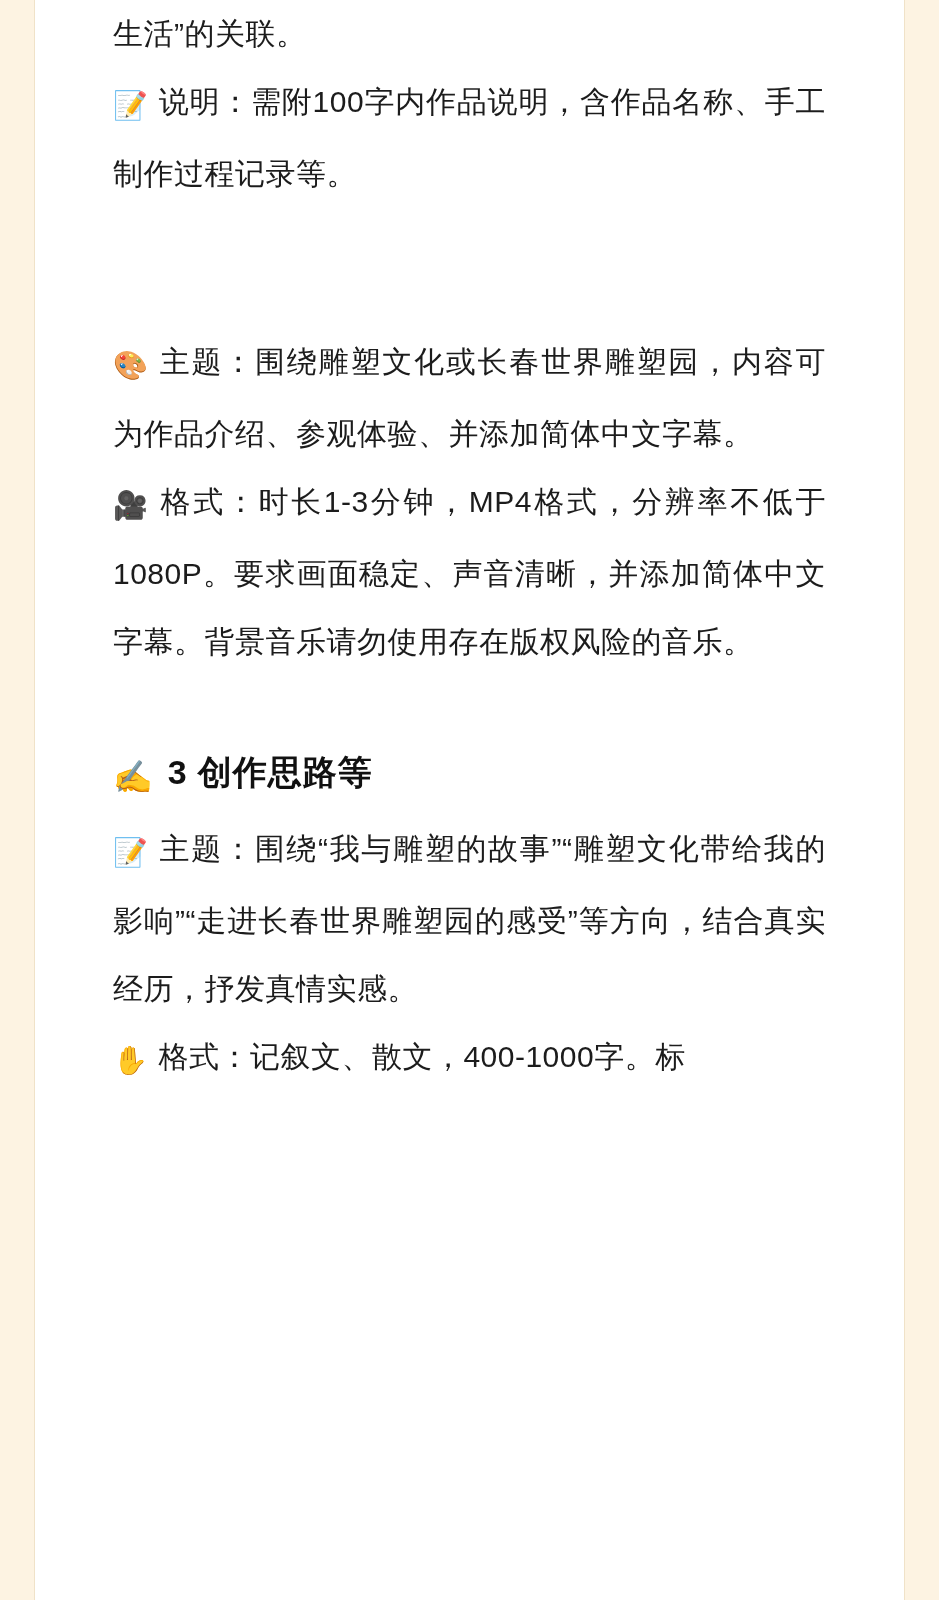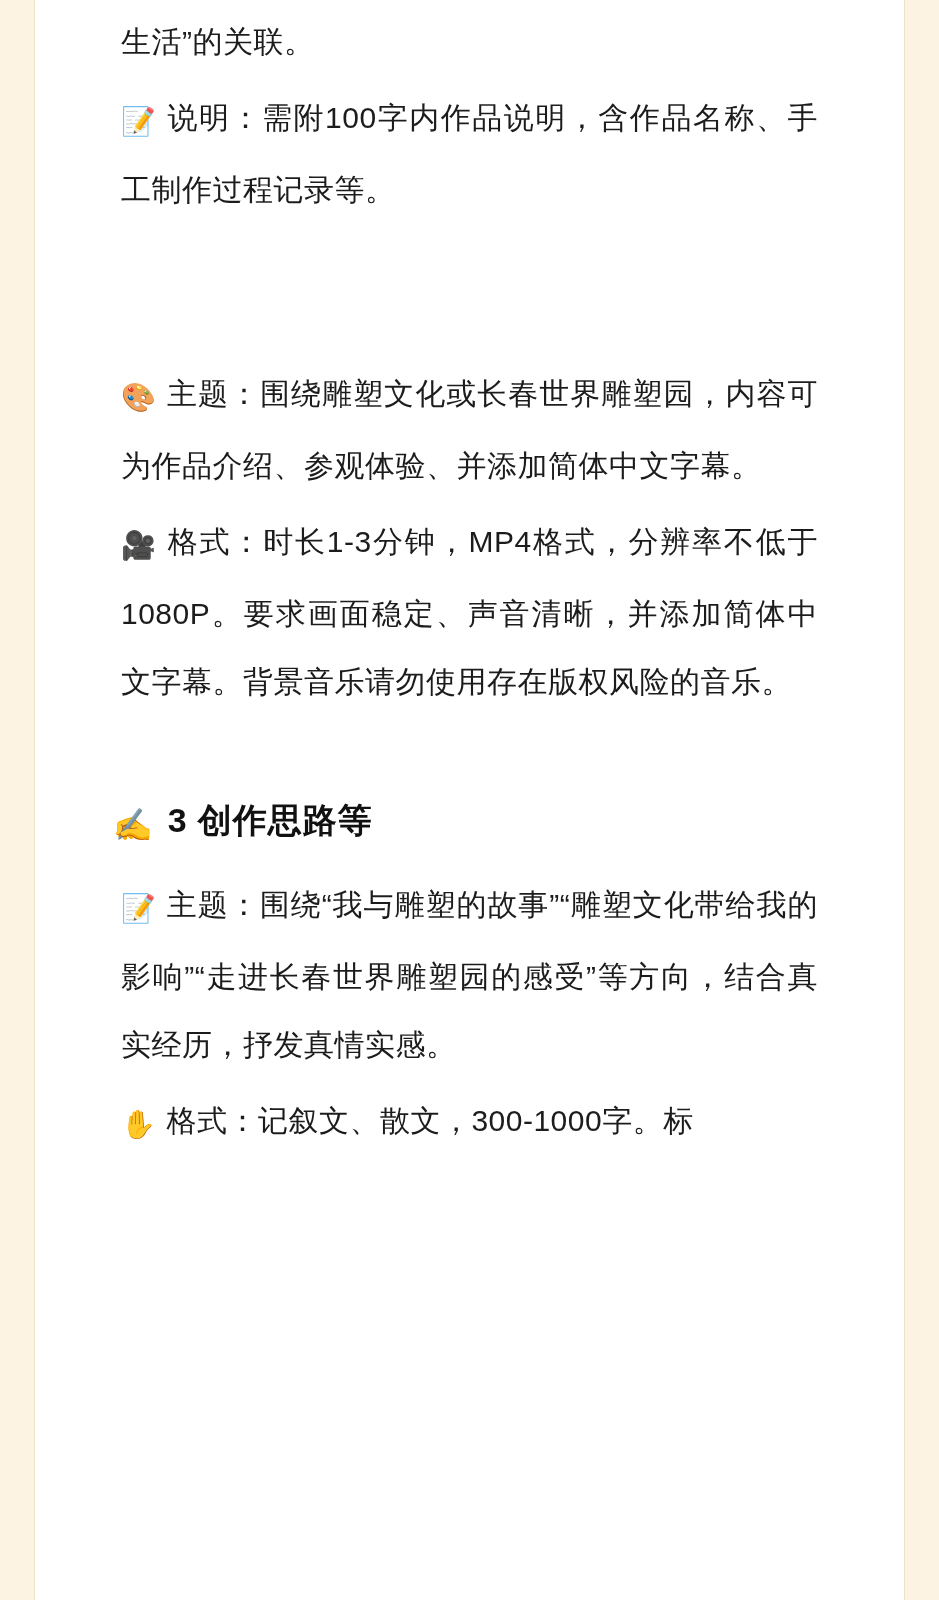--- a/index.html
+++ b/index.html
@@ -48,21 +48,21 @@
     position: absolute;
     left: 35px;
     top: 0;
     width: 869px;
     height: 1600px;
     padding: 0 78px 0 78px;
     box-sizing: border-box;
   }
 
   p.para {
-    margin: 8px;
+    margin: 0;
     font-size: 30px;
     line-height: 68px;
     letter-spacing: 0.5px;
     color: #1c1c1c;
     text-align: justify;
     text-justify: inter-ideograph;
   }
   p.para.tight { text-align: left; }
 
   .blk {
@@ -135,18 +135,18 @@
 
     <div class="blk">
       <h2 class="heading">
         <span class="emoji">✍️</span><span class="num">3</span><span>创作思路等</span>
       </h2>
       <div class="heading-gap"></div>
       <p class="para">
         <span class="emoji">📝</span><span>主题：围绕“我与雕塑的故事”“雕塑文化带给我的影响”“走进长春世界雕塑园的感受”等方向，结合真实经历，抒发真情实感。</span>
       </p>
       <p class="para tight">
-        <span class="emoji">✋</span><span>格式：记叙文、散文，300-1000字。标</span>
+        <span class="emoji">✋</span><span>格式：记叙文、散文，400-1000字。标</span>
       </p>
     </div>
 
   </div>
 </div>
 
 </body></html>

